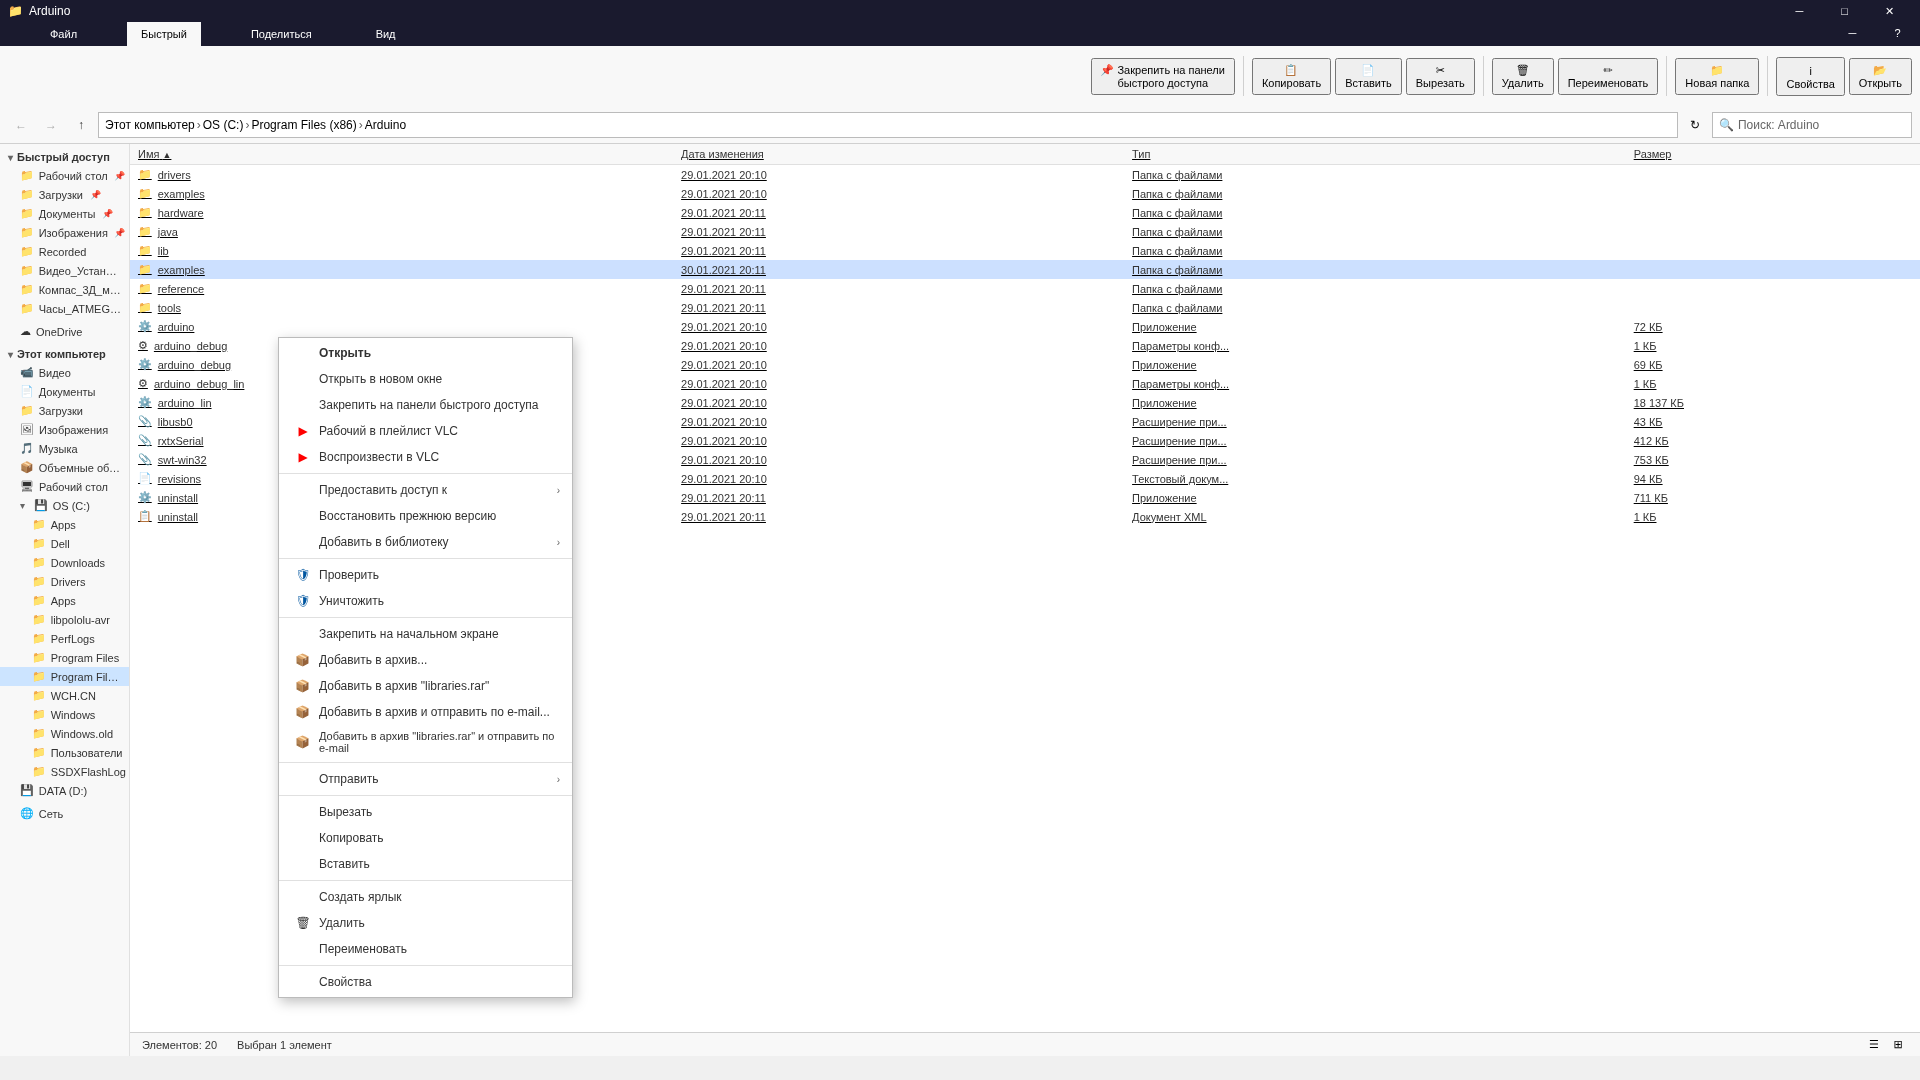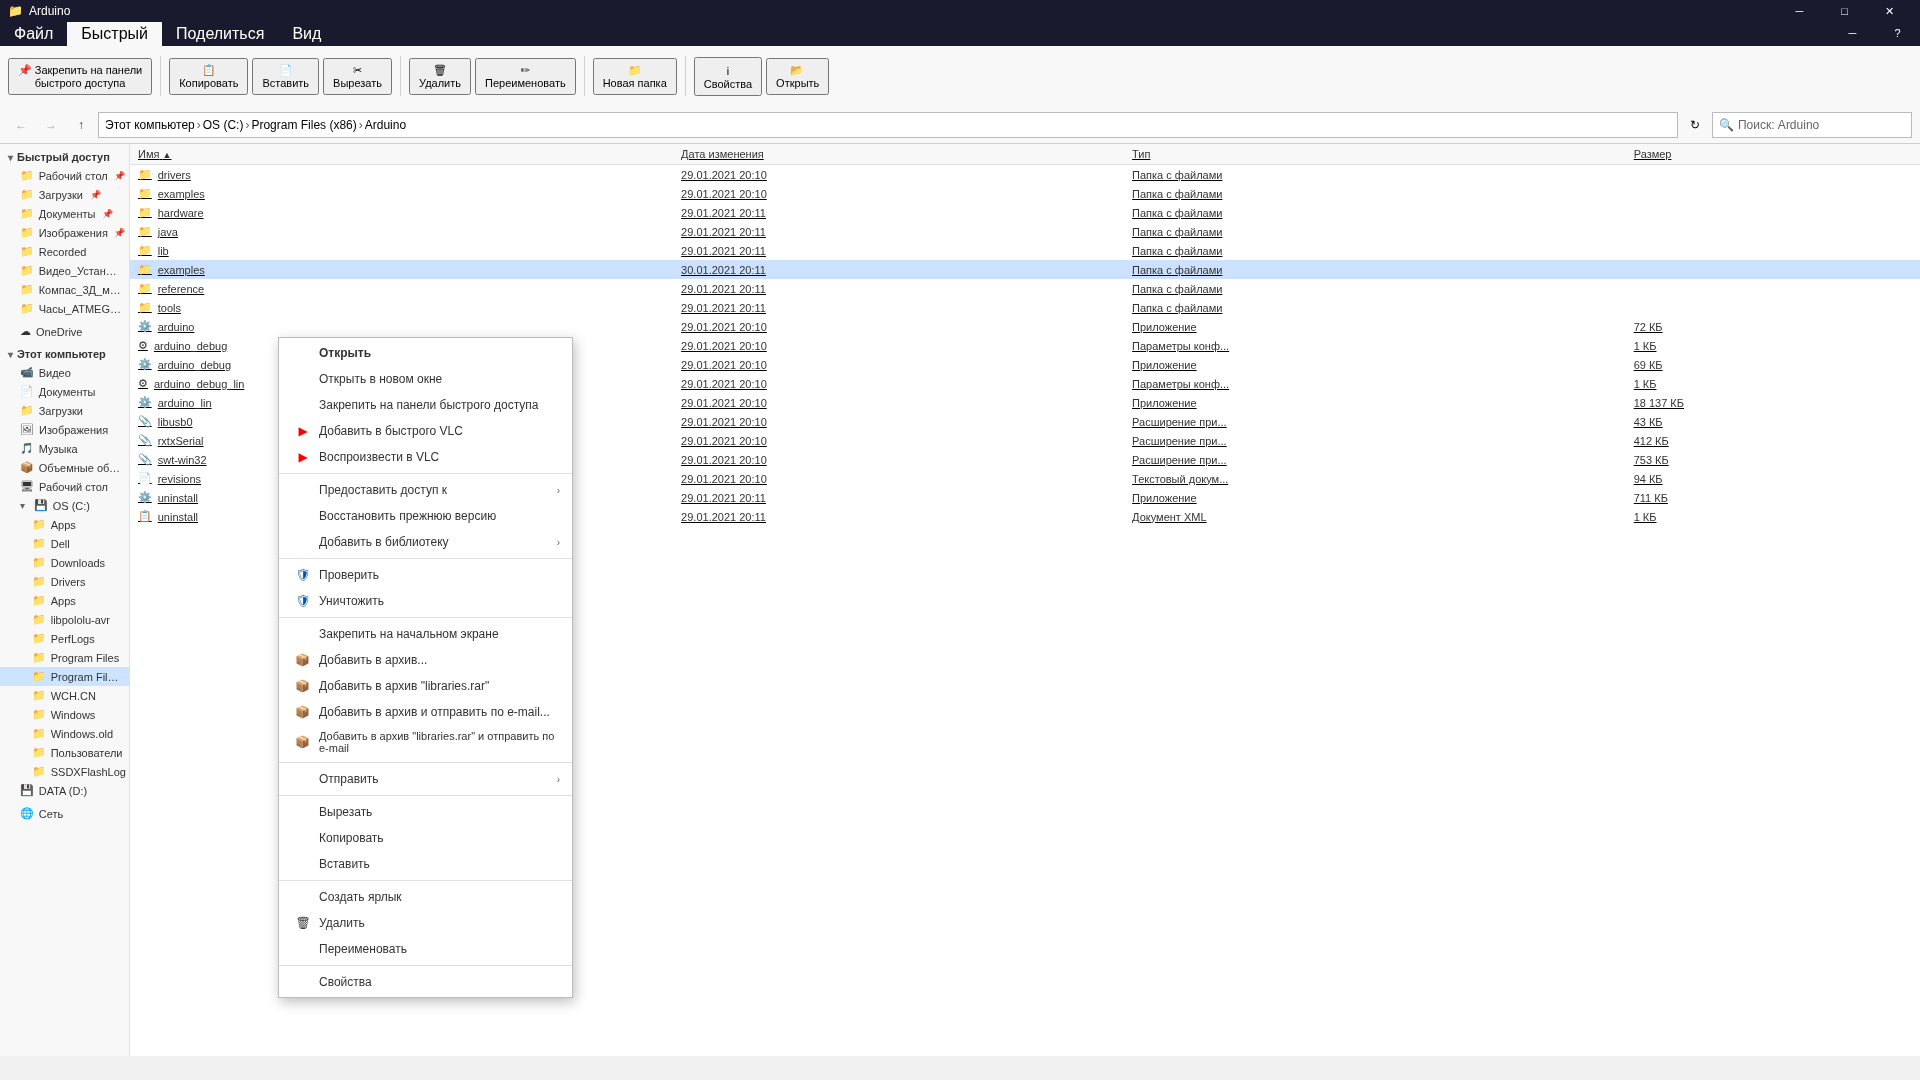--- a/index.html
+++ b/index.html
@@ -12,23 +12,23 @@
       height: 22px;
       display: flex;
       align-items: center;
       padding: 0 8px;
       justify-content: space-between;
     }
     .title-bar-left { display: flex; align-items: center; gap: 6px; }
     .title-bar-controls { display: flex; gap: 0; }
     .title-btn { width: 45px; height: 22px; background: transparent; border: none; color: white; font-size: 11px; cursor: pointer; display: flex; align-items: center; justify-content: center; }
     .ribbon-tabs { display: flex; background: #1a1a2e; height: 24px; }
-    .ribbon-tab { padding: 0 14px; height: 24px; display: flex; align-items: center; color: white; font-size: 16px; cursor: pointer; }
+    .ribbon-tab { padding: 0 14px; height: 24px; display: flex; align-items: center; color: white; font-size: 11px; cursor: pointer; margin-left: 36px; }
     .ribbon-tab.active { background: #f8f8f8; color: #000; }
-    .ribbon-content { height: 60px; display: flex; align-items: center; padding: 4px 8px; background: #f8f8f8; }
+    .ribbon-content { height: 60px; display: flex; align-items: center; padding: 4px 8px; background: #f8f8f8; justify-content: flex-end; }
     
     
     .address-bar {
       height: 38px;
       background: #f8f8f8;
       border-bottom: 1px solid #d0d0d0;
       display: flex;
       align-items: center;
       padding: 0 8px;
       gap: 4px;
@@ -603,37 +603,45 @@
                 </div>
               </td>
             <td>29.01.2021 20:11</td>
             <td>Документ XML</td>
             <td>1 КБ</td>
           </tr>
         </tbody>
       </table>
     </div>
 
+    <div class="status-bar">
+      <span>Элементов: 20</span>
+      <span>Выбран 1 элемент</span>
+      <div class="status-right">
+        <button class="view-btn">☰</button>
+        <button class="view-btn">⊞</button>
+      </div>
+    </div>
 
     <div class="context-menu">
       <div class="ctx-item ctx-bold">
         <span class="ctx-icon"></span>
         <span>Открыть</span>
       </div>
       <div class="ctx-item">
         <span class="ctx-icon"></span>
         <span>Открыть в новом окне</span>
       </div>
       <div class="ctx-item">
         <span class="ctx-icon"></span>
         <span>Закрепить на панели быстрого доступа</span>
       </div>
       <div class="ctx-item">
         <span class="ctx-icon" style="color:red;">▶</span>
-        <span>Добавить в быстрого VLC</span>
+        <span>Рабочий в плейлист VLC</span>
       </div>
       <div class="ctx-item">
         <span class="ctx-icon" style="color:red;">▶</span>
         <span>Воспроизвести в VLC</span>
       </div>
       <div class="ctx-separator"></div>
       <div class="ctx-item">
         <span class="ctx-icon"></span>
         <span>Предоставить доступ к</span>
         <span class="ctx-arrow">›</span>

